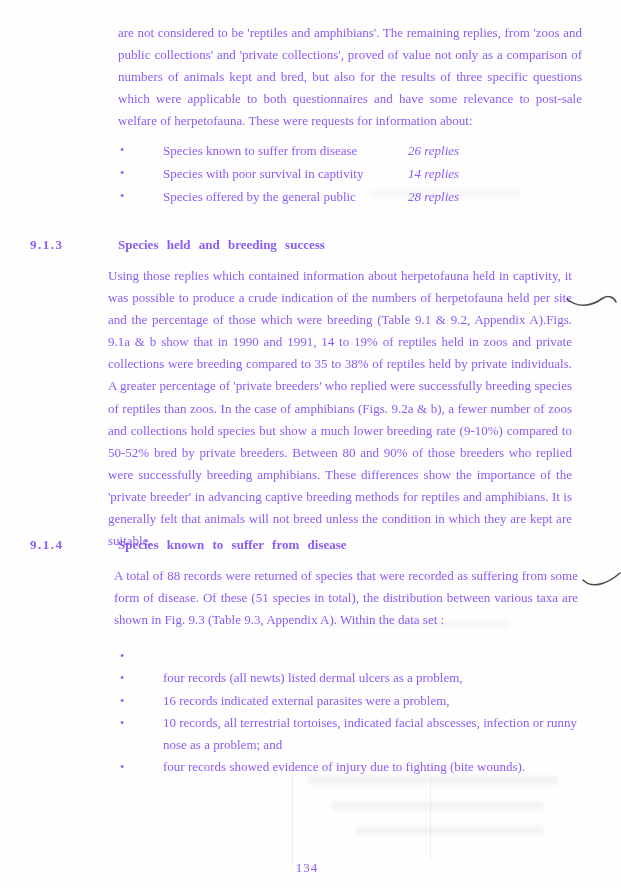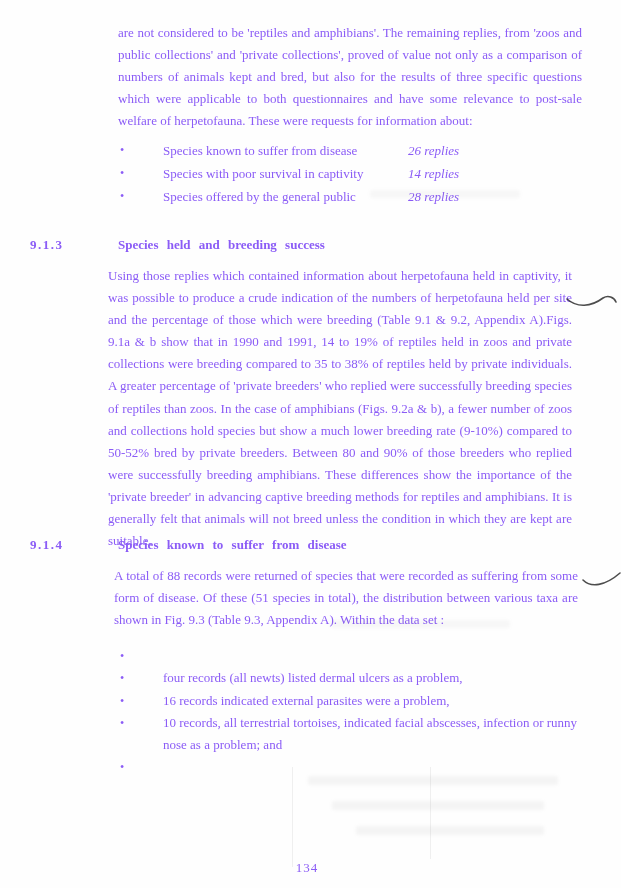--- a/index.html
+++ b/index.html
@@ -110,20 +110,21 @@
     <div class="dis-row">
       <span class="dis-bullet">•</span>
       <span>16 records indicated external parasites were a problem,</span>
     </div>
     <div class="dis-row">
       <span class="dis-bullet">•</span>
       <span>10 records, all terrestrial tortoises, indicated facial abscesses, infection or runny nose as a problem; and</span>
     </div>
     <div class="dis-row">
       <span class="dis-bullet">•</span>
+      <span>four records showed evidence of injury due to fighting (bite wounds).</span>
     </div>
   </div>
 
   <div id="page-number">134</div>
 
   <svg id="margin-tick-1" class="margin-tick" width="56" height="28" viewBox="0 0 56 28">
     <path d="M 3 8 C 13 17 27 16 39 7 C 44 4 50 6 52 11" fill="none" stroke="#2e2e2e" stroke-width="1.6" stroke-linecap="round" opacity="0.85"></path>
   </svg>
   <svg id="margin-tick-2" class="margin-tick" width="40" height="30" viewBox="0 0 40 30">
     <path d="M 2 14 C 10 22 24 20 39 7" fill="none" stroke="#2e2e2e" stroke-width="1.6" stroke-linecap="round" opacity="0.85"></path>

